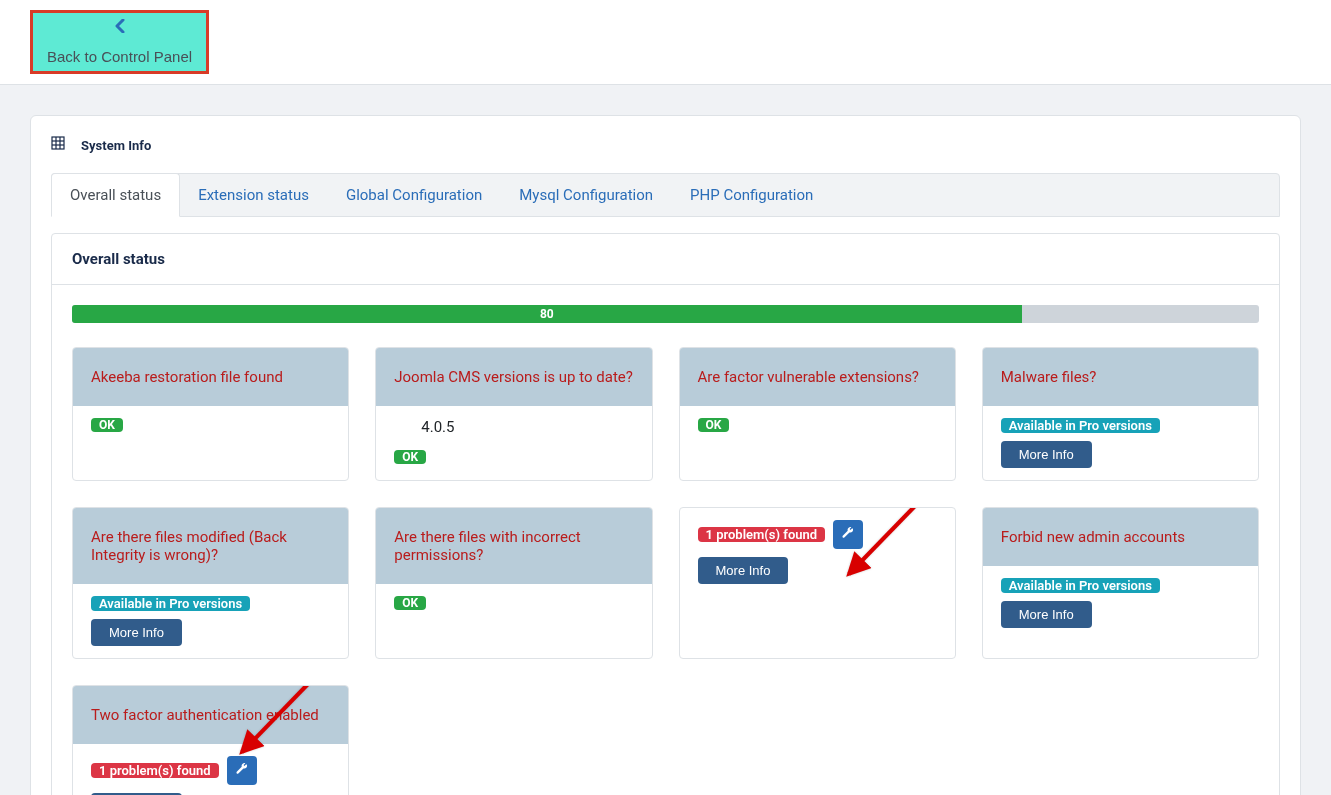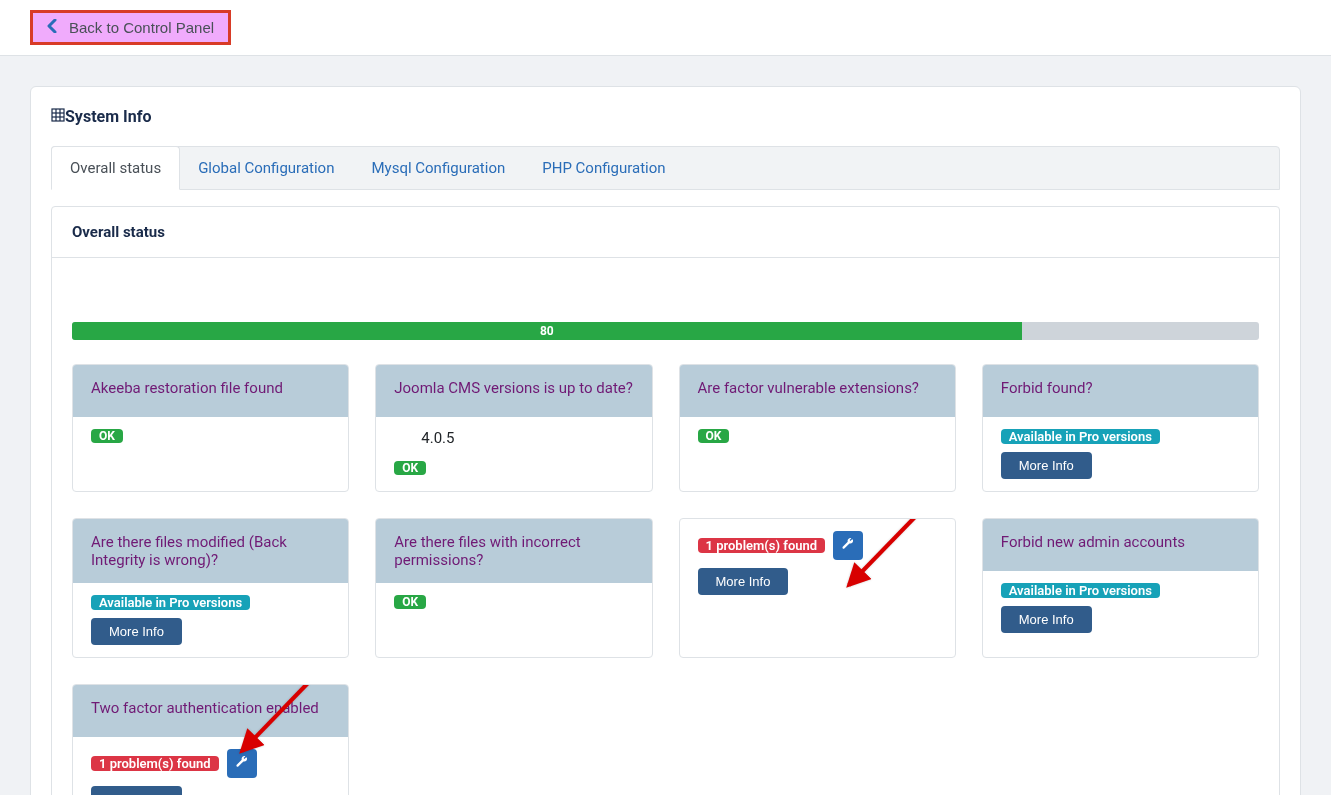--- a/index.html
+++ b/index.html
@@ -1,40 +1,40 @@
 <!DOCTYPE html>
 <html><head>
 <meta charset="utf-8">
 <style>
 * { box-sizing: border-box; margin: 0; padding: 0; }
 body { font-family: -apple-system, BlinkMacSystemFont, "Segoe UI", Roboto, Arial, sans-serif; background: #f0f2f5; color: #212529; }
 
 .toolbar { background: #fff; border-bottom: 1px solid #dee2e6; padding: 10px 30px; }
-.back-btn { display: inline-flex; align-items: center; gap: 12px; border: 3px solid #d83b27; padding: 6px 14px; cursor: pointer; background: #f0abfc; font-size: 15px; color: #495057; }
+.back-btn { display: inline-flex; align-items: center; gap: 12px; border: 3px solid #d83b27; padding: 6px 14px; cursor: pointer; background: #5eead4; font-size: 15px; color: #495057; flex-direction: column; }
 .back-btn svg { width: 10px; height: 14px; }
 
 .main-panel { margin: 30px; background: #fff; border: 1px solid #dee2e6; border-radius: 6px; padding: 20px 0 0 0; }
-.panel-title { display: flex; align-items: center; gap: 0; font-size: 16px; font-weight: 700; color: #1a2b4a; padding: 0 20px 20px 20px; }
+.panel-title { display: flex; align-items: flex-end; gap: 16px; font-size: 13px; font-weight: 700; color: #1a2b4a; padding: 0 20px 20px 20px; }
 .grid-icon svg { width: 14px; height: 14px; }
 
 .tabs-wrap { padding: 0 20px 20px 20px; }
 .tabs { display: flex; border: 1px solid #dee2e6; border-radius: 4px 4px 0 0; background: #f1f3f5; }
 .tab { padding: 12px 18px; font-size: 15px; color: #2a6db8; cursor: pointer; border-right: 1px solid transparent; }
 .tab.active { background: #fff; color: #495057; border: 1px solid #dee2e6; border-bottom: 1px solid #fff; border-radius: 4px 4px 0 0; margin: -1px 0 -1px -1px; }
 
 .content-panel { border: 1px solid #dee2e6; border-radius: 4px; margin-top: 16px; }
 .content-header { padding: 16px 20px; border-bottom: 1px solid #dee2e6; font-weight: 700; font-size: 15px; color: #1a2b4a; }
 .content-body { padding: 20px; }
 
-.progress { width: 100%; height: 18px; background: #ced4da; border-radius: 3px; overflow: hidden; margin-bottom: 24px; position: relative; margin-top: 44px; }
+.progress { width: 100%; height: 18px; background: #ced4da; border-radius: 3px; overflow: hidden; margin-bottom: 24px; position: relative; }
 .progress-bar { height: 100%; background: #28a745; color: #fff; font-size: 12px; font-weight: 700; display: flex; align-items: center; justify-content: center; }
 
 .cards { display: grid; grid-template-columns: repeat(4, 1fr); gap: 26px; }
 .card { border: 1px solid #dee2e6; border-radius: 4px; overflow: hidden; position: relative; }
-.card-head { background: #b8ccd9; padding: 14px 18px; font-size: 15px; color: #701a75; min-height: 52px; display: flex; align-items: flex-start; }
+.card-head { background: #b8ccd9; padding: 20px 18px; font-size: 15px; color: #b91c1c; min-height: 52px; display: flex; align-items: flex-start; }
 .card-body { padding: 12px 18px; display: flex; align-items: center; gap: 8px; flex-wrap: wrap; }
 
 .badge { display: inline-block; padding: 0 8px; border-radius: 4px; font-size: 12px; font-weight: 700; color: #fff; }
 .badge-ok { background: #28a745; }
 .badge-pro { background: #17a2b8; font-size: 13px; font-weight: 600; }
 .badge-problem { background: #dc3545; font-size: 13px; font-weight: 600; }
 .btn-more { background: #315c8b; color: #fff; border: none; border-radius: 4px; padding: 6px 18px; font-size: 13px; cursor: pointer; }
 .btn-fix { background: #2a6db8; color: #fff; border: none; border-radius: 4px; padding: 6px 8px; cursor: pointer; display: inline-flex; align-items: center; }
 .btn-fix svg { width: 14px; height: 14px; }
 .version-text { font-size: 15px; color: #212529; margin-bottom: 6px; width: 100%; margin-left: 27px; }
@@ -68,20 +68,21 @@
             <line x1="9" y1="1" x2="9" y2="13"></line>
           </g>
         </svg>
     </span>
     <span>System Info</span>
   </div>
 
   <div class="tabs-wrap">
     <div class="tabs" id="tabs">
         <div class="tab active">Overall status</div>
+        <div class="tab">Extension status</div>
         <div class="tab">Global Configuration</div>
         <div class="tab">Mysql Configuration</div>
         <div class="tab">PHP Configuration</div>
       </div>
 
     <div class="content-panel">
       <div class="content-header">Overall status</div>
       <div class="content-body">
         <div class="progress">
           <div class="progress-bar" id="progress-bar" style="width: 80%;">80</div>
@@ -100,21 +101,21 @@
                 <span class="badge badge-ok">OK</span>
               </div>
             </div>
             <div class="card">
               <div class="card-head">Are factor vulnerable extensions?</div>
               <div class="card-body">
                 <span class="badge badge-ok">OK</span>
               </div>
             </div>
             <div class="card">
-              <div class="card-head">Forbid found?</div>
+              <div class="card-head">Malware files?</div>
               <div class="card-body">
                 <span class="badge badge-pro">Available in Pro versions</span>
                 <button class="btn-more">More Info</button>
               </div>
             </div>
             <div class="card">
               <div class="card-head">Are there files modified (Back Integrity is wrong)?</div>
               <div class="card-body">
                 <span class="badge badge-pro">Available in Pro versions</span>
                 <button class="btn-more">More Info</button>

